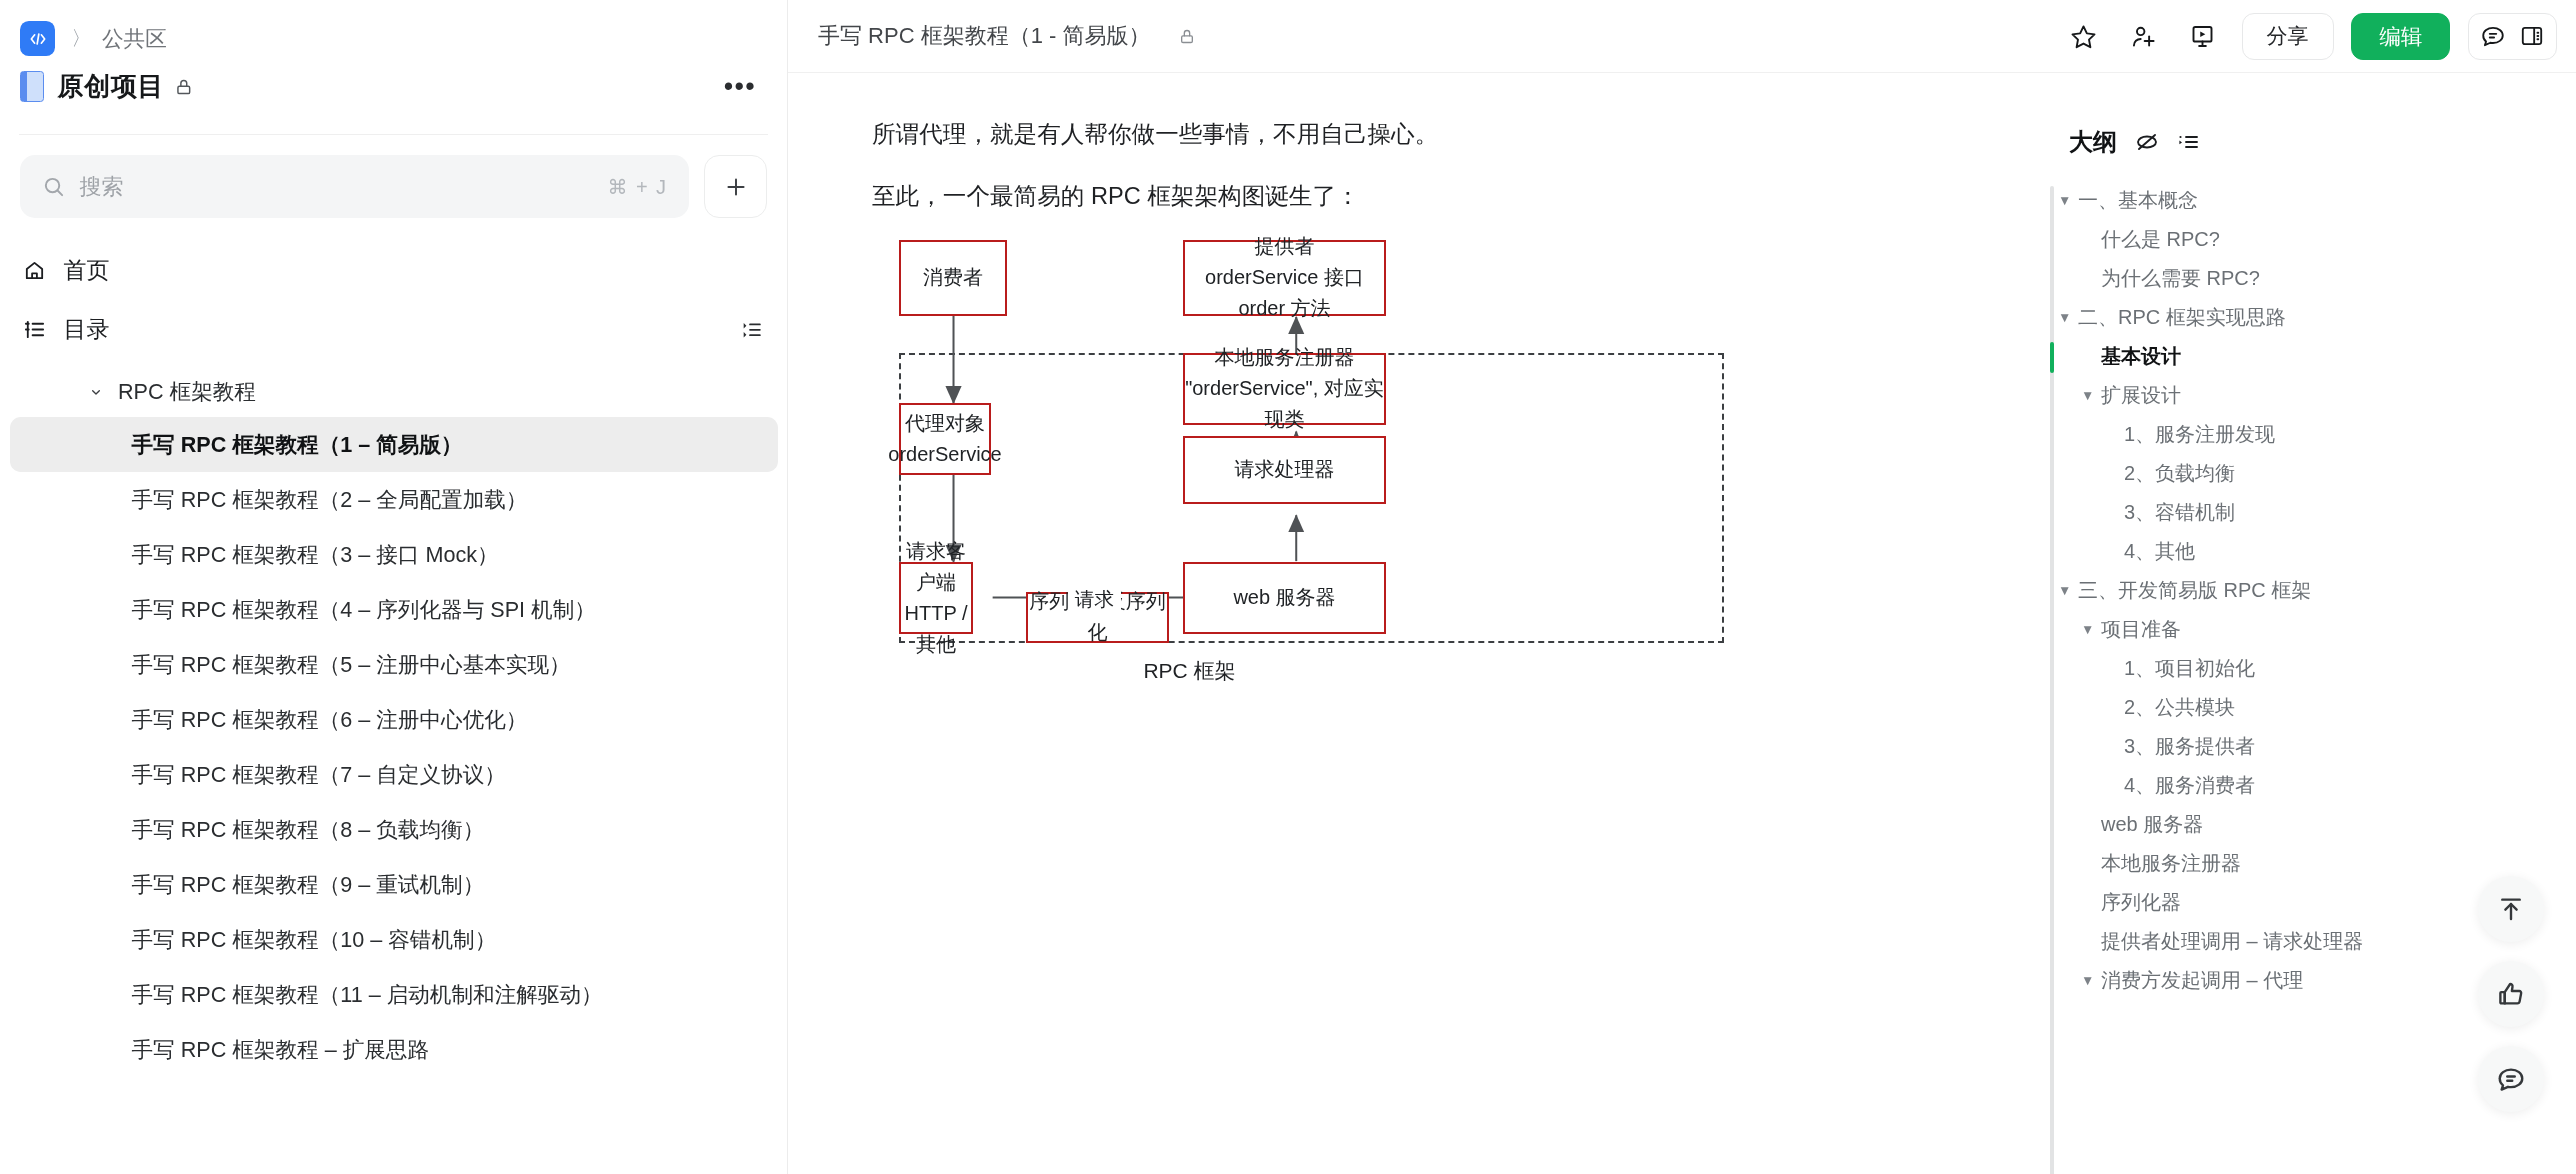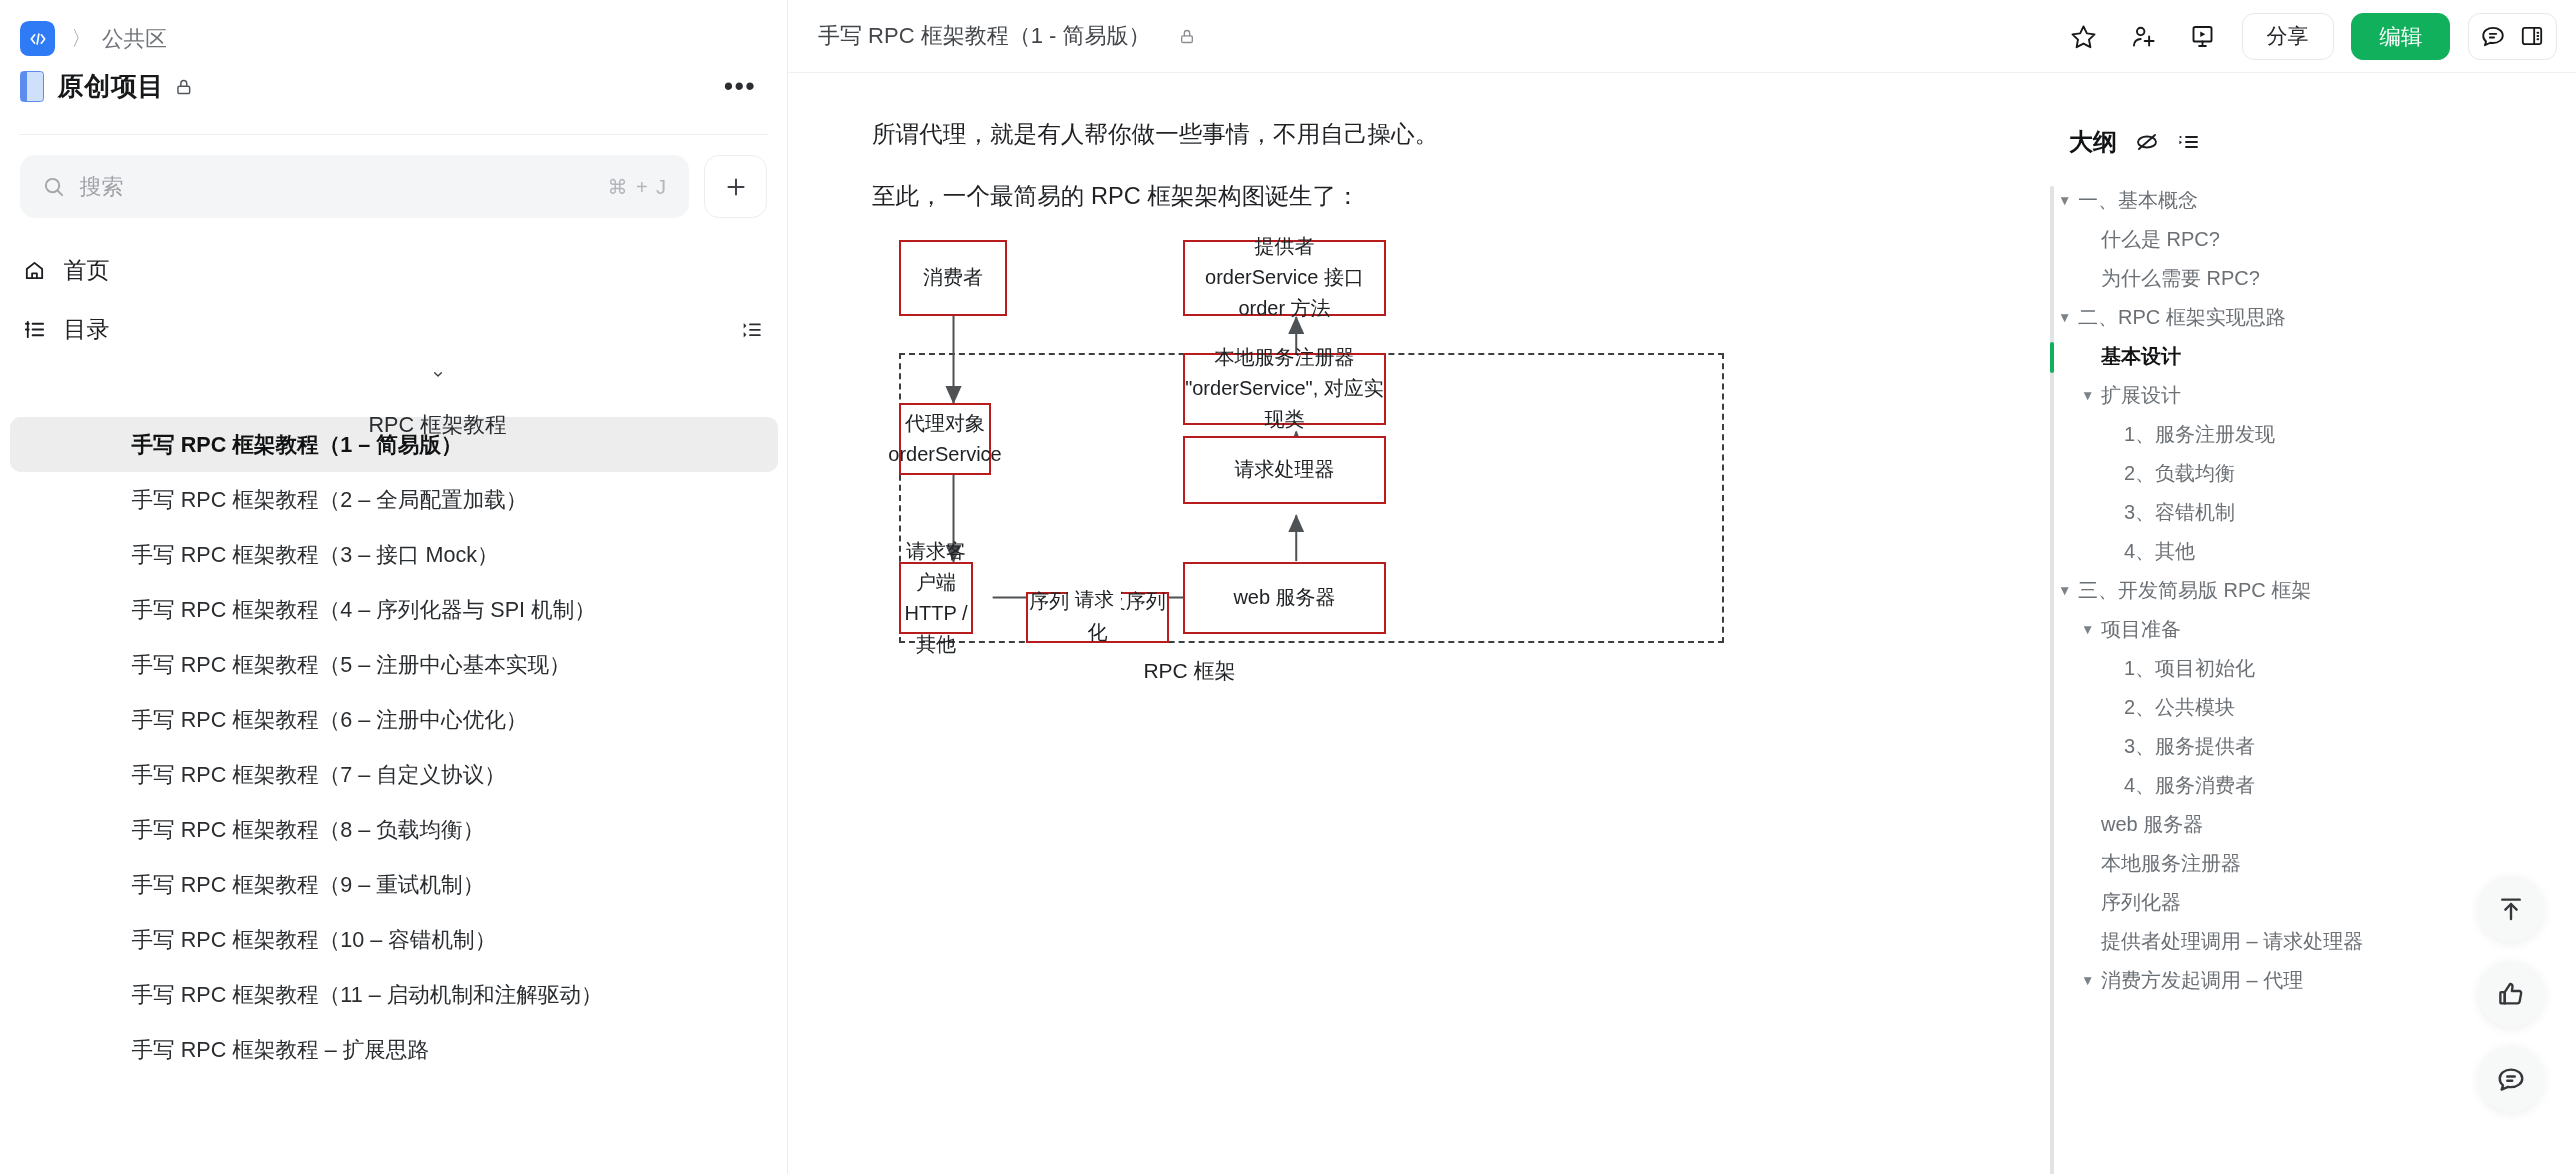--- a/index.html
+++ b/index.html
@@ -71,22 +71,22 @@
   .sb-nav { padding: 23px 0 0 0; }
   .nav-row {
     display: flex; align-items: center; gap: 17.6px;
     height: 59px; padding: 0 24px 0 23px; cursor: pointer;
   }
   .nav-row .lbl { font-size: 23px; color: #1c1e21; }
   .nav-row .trail { margin-left: auto; display: flex; align-items: center; }
 
   .tree { padding-top: 6.8px; }
   .tree-group {
-    display: flex; align-items: center; gap: 28px;
-    height: 51px; padding-left: 88px; cursor: pointer; flex-direction: column;
+    display: flex; align-items: center; gap: 14px;
+    height: 51px; padding-left: 88px; cursor: pointer;
   }
   .tree-group .gl { font-size: 21.6px; color: #2a2d30; }
   .tree-item {
     height: 55px; display: flex; align-items: center;
     margin: 0 9.5px; padding-left: 122px; border-radius: 10.8px;
     font-size: 21.6px; color: #2a2d30; cursor: pointer; white-space: nowrap;
   }
   .tree-item.active { background: #ededed; font-weight: 700; color: #101214; }
 
   

